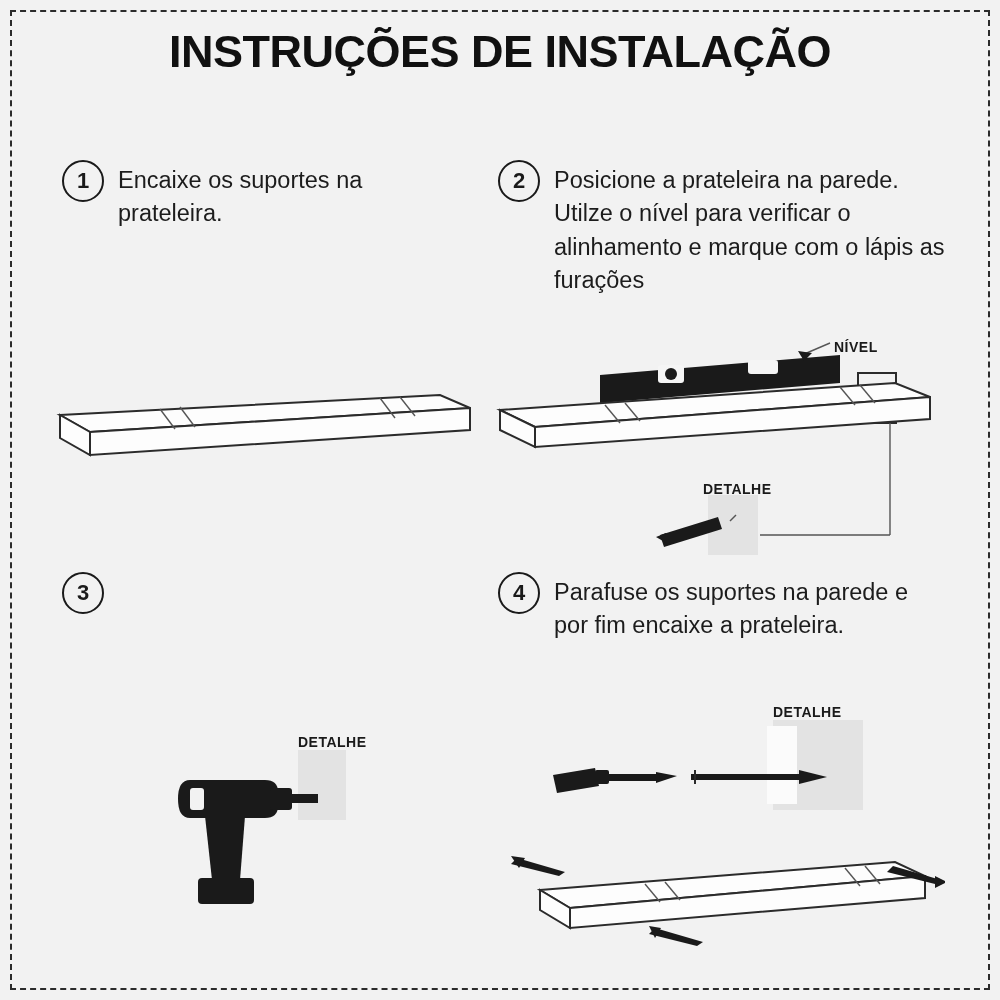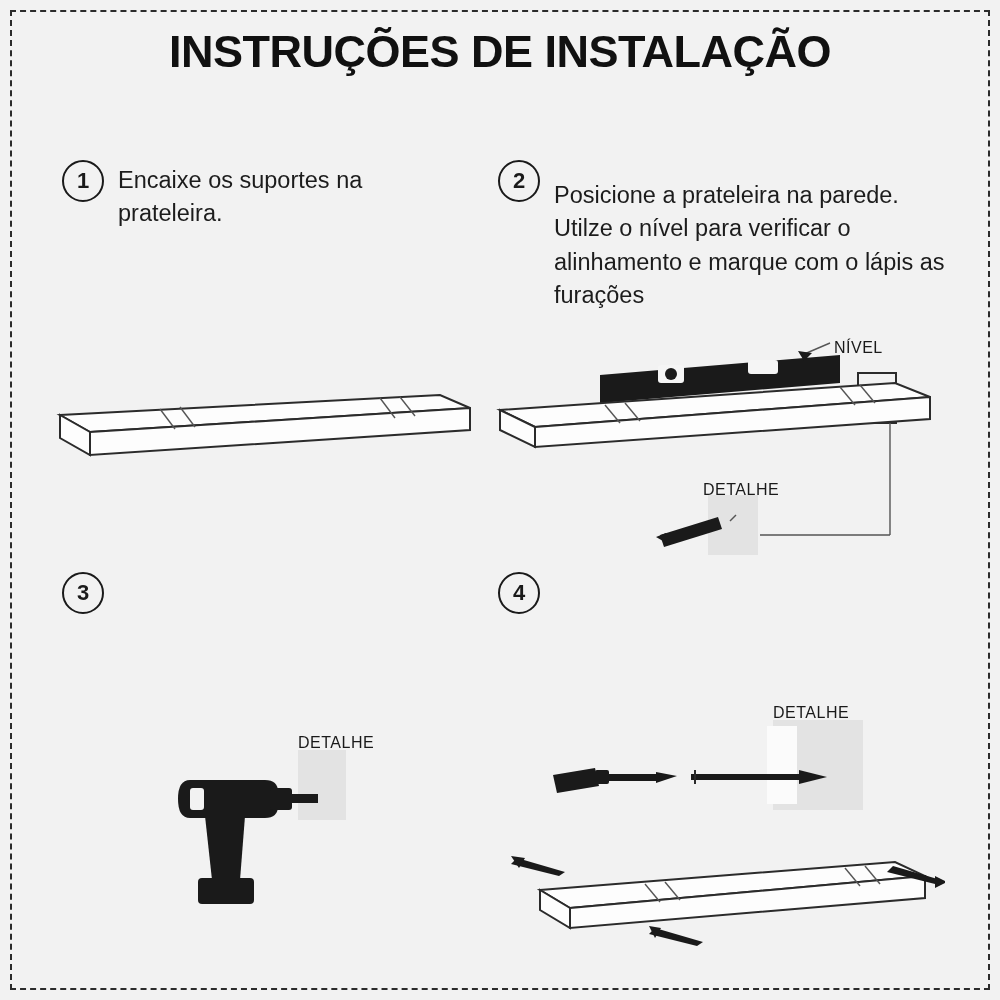--- a/index.html
+++ b/index.html
@@ -72,22 +72,22 @@
     padding-top: 4px;
   }
   .center-text { }
   .left-text { text-align: left; }
 
   .art {
     position: absolute;
   }
 
   .caption {
-    font-size: 16px;
-    font-weight: normal;
+    font-size: 14px;
+    font-weight: bold;
     letter-spacing: 0.5px;
     color: #1a1a1a;
   }
 
   
   #step1 { left: 62px; top: 160px; width: 400px; }
   #step2 { left: 498px; top: 160px; width: 470px; }
   #step3 { left: 62px; top: 572px; width: 410px; }
   #step4 { left: 498px; top: 572px; width: 440px; }
 
@@ -126,21 +126,21 @@
       <line class="thin" x1="120" y1="49" x2="135" y2="69"></line>
       <line class="thin" x1="140" y1="47" x2="155" y2="67"></line>
       <line class="thin" x1="340" y1="38" x2="355" y2="58"></line>
       <line class="thin" x1="360" y1="37" x2="375" y2="56"></line>
     </svg>
   </div>
 
   <div class="step" id="step2">
     <div class="step-head">
       <div class="badge">2</div>
-      <div class="step-text left-text" style="width:400px;margin-top:15px;">Posicione a prateleira na parede. Utilze o nível para verificar o alinhamento e marque com o lápis as furações</div>
+      <div class="step-text left-text" style="width:400px;">Posicione a prateleira na parede. Utilze o nível para verificar o alinhamento e marque com o lápis as furações</div>
     </div>
   </div>
 
   <div class="art" id="art2">
     <svg width="470" height="250" viewBox="0 0 470 250">
 
       <rect class="line" x="368" y="38" width="38" height="50" fill="#fdfdfd"></rect>
 
       <polygon class="solid-dark" points="110,40 350,20 350,48 110,68"></polygon>
       <rect x="168" y="30" width="26" height="18" rx="3" fill="#f5f5f5"></rect>
@@ -187,20 +187,21 @@
       <path class="solid-dark" d="M35,76 L75,76 L70,140 L42,140 Z"></path>
       <rect class="solid-dark" x="28" y="138" width="56" height="26" rx="4"></rect>
       <rect x="20" y="48" width="14" height="22" rx="3" fill="#f2f2f2"></rect>
     </svg>
     <div class="caption" style="position:absolute; left:128px; top:-6px;">DETALHE</div>
   </div>
 
   <div class="step" id="step4">
     <div class="step-head">
       <div class="badge">4</div>
+      <div class="step-text center-text" style="width:380px;">Parafuse os suportes na parede e por fim encaixe a prateleira.</div>
     </div>
   </div>
 
   <div class="art" id="art4">
     <svg width="450" height="290" viewBox="0 0 450 290">
 
       <rect class="wall-box" x="278" y="30" width="90" height="90"></rect>
       <rect x="272" y="36" width="30" height="78" fill="#fbfbfb"></rect>
 
       <path class="solid-dark" d="M58,85 L100,78 L104,96 L62,103 Z"></path>

